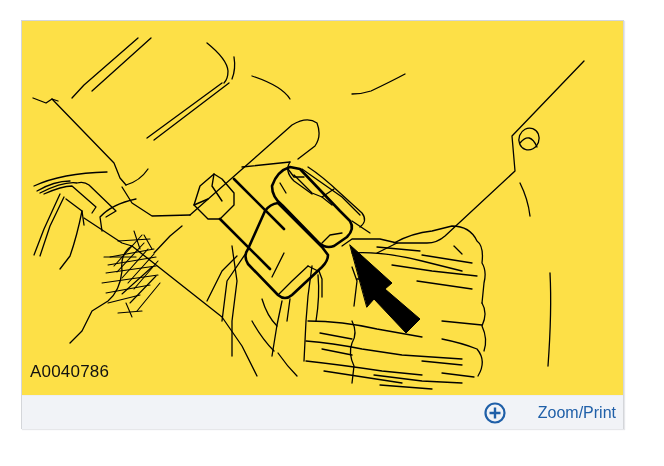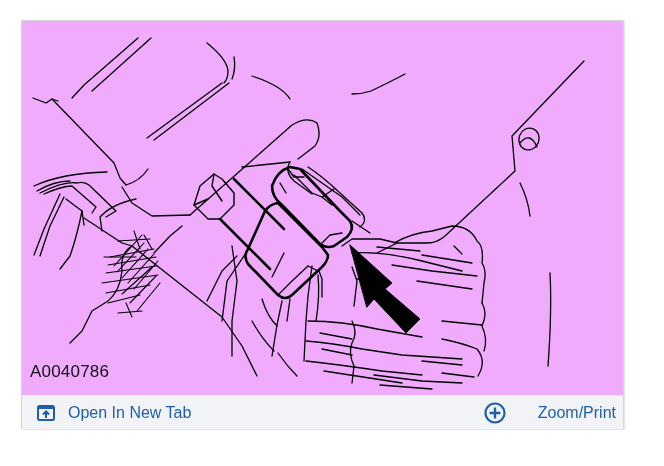--- a/index.html
+++ b/index.html
@@ -11,21 +11,21 @@
       overflow: hidden;
       font-family: "Liberation Sans", "DejaVu Sans", sans-serif;
     }
     .card {
       position: absolute;
       left: 21px;
       top: 20px;
       width: 601px;
       height: 407px;
       border: 1px solid #d4d6da;
-      background: #f0abfc;
+      background: #fde047;
       box-shadow: 1px 1px 1px #e6e7ea;
     }
     .figure {
       position: absolute;
       left: 0;
       top: 0;
       width: 601px;
       height: 374px;
       overflow: hidden;
     }
@@ -219,31 +219,20 @@
       </g>
 
       <path d="M528 252 Q530 290 526 345" stroke-width="1.3"></path>
 
       <path d="M328 224 L370 262 L363 268 L398 298 L384 312 L352 278 L345 286 Z" fill="#000" stroke="#000" stroke-width="1"></path>
     </svg>
     <div class="figure-id">A0040786</div>
   </div>
 
   <div class="footer">
-    <a class="footer-btn open-tab">
-      <span class="icon">
-        <svg width="18" height="16" viewBox="0 0 18 16">
-          <rect x="1" y="1" width="16" height="14" rx="1.5" fill="none" stroke="#1f5fa8" stroke-width="2"></rect>
-          <rect x="1" y="1" width="16" height="3" fill="#1f5fa8"></rect>
-          <path d="M9 13 V7" stroke="#1f5fa8" stroke-width="2"></path>
-          <path d="M6 9.5 L9 6.5 L12 9.5" fill="none" stroke="#1f5fa8" stroke-width="2"></path>
-        </svg>
-      </span>
-      <span>Open In New Tab</span>
-    </a>
     <a class="footer-btn zoom-print">
       <span class="icon">
         <svg width="22" height="22" viewBox="0 0 22 22">
           <circle cx="11" cy="11" r="9.5" fill="none" stroke="#1f5fa8" stroke-width="2.2"></circle>
           <path d="M11 5.5 V16.5 M5.5 11 H16.5" stroke="#1f5fa8" stroke-width="2.4"></path>
         </svg>
       </span>
       <span>Zoom/Print</span>
     </a>
   </div>

